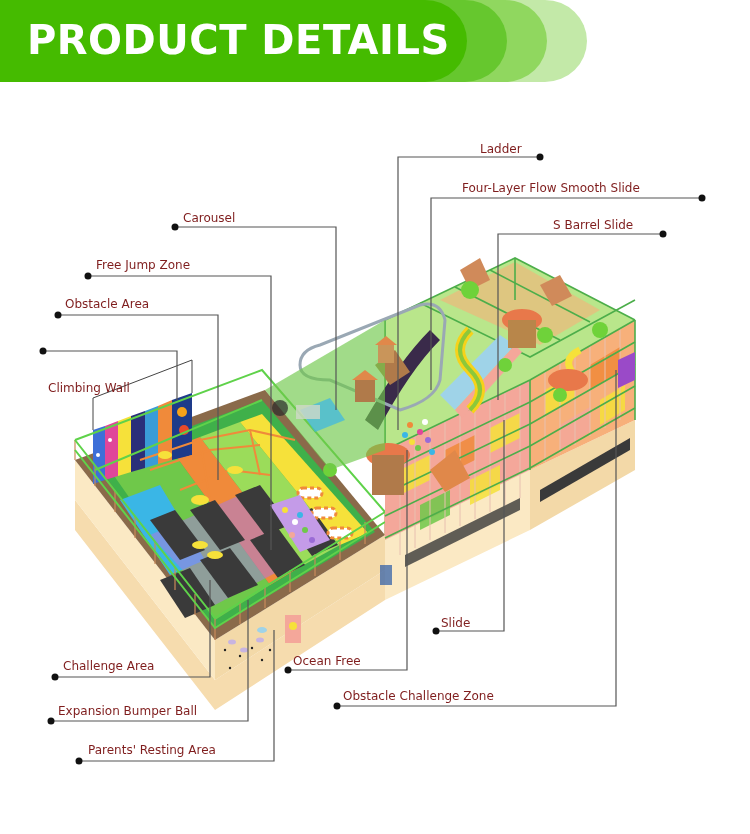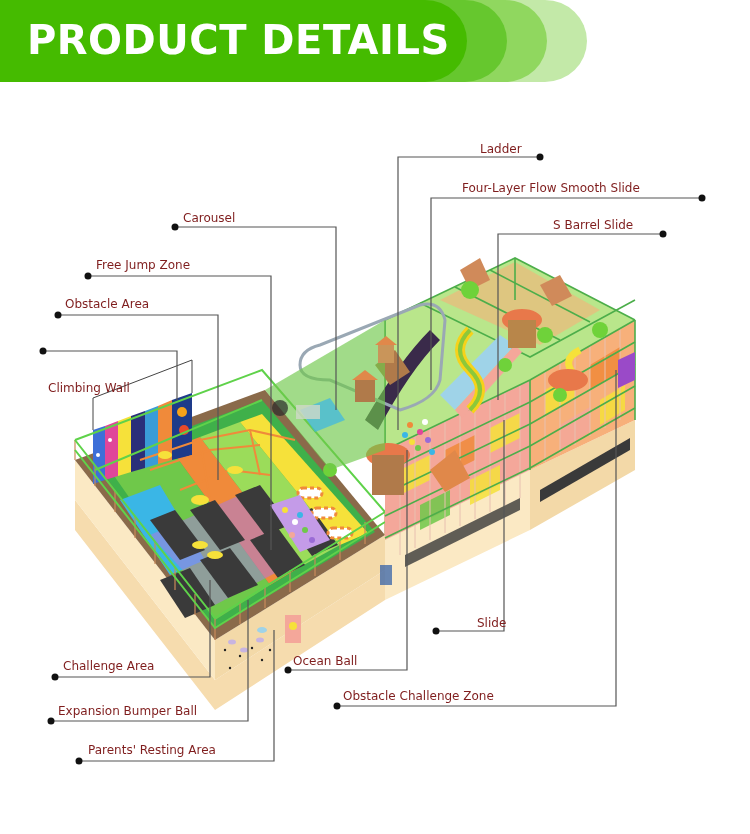--- a/index.html
+++ b/index.html
@@ -303,18 +303,18 @@
   </g>
 </svg>
 
 <div class="label" style="left:480px;top:140px;">Ladder</div>
 <div class="label" style="left:462px;top:179px;">Four-Layer Flow Smooth Slide</div>
 <div class="label" style="left:553px;top:216px;">S Barrel Slide</div>
 <div class="label" style="left:183px;top:209px;text-align:center;">Carousel</div>
 <div class="label" style="left:96px;top:256px;">Free Jump Zone</div>
 <div class="label" style="left:65px;top:295px;">Obstacle Area</div>
 <div class="label" style="left:48px;top:331px;margin-top:48px;">Climbing Wall</div>
-<div class="label" style="left:441px;top:614px;margin-left:36px;">Slide</div>
+<div class="label" style="left:441px;top:614px;">Slide</div>
 <div class="label" style="left:63px;top:657px;">Challenge Area</div>
-<div class="label" style="left:293px;top:652px;">Ocean Ball</div>
+<div class="label" style="left:293px;top:652px;">Ocean Free</div>
 <div class="label" style="left:343px;top:687px;">Obstacle Challenge Zone</div>
 <div class="label" style="left:58px;top:702px;">Expansion Bumper Ball</div>
 <div class="label" style="left:88px;top:741px;text-align:center;">Parents' Resting Area</div>
 
 </body></html>

